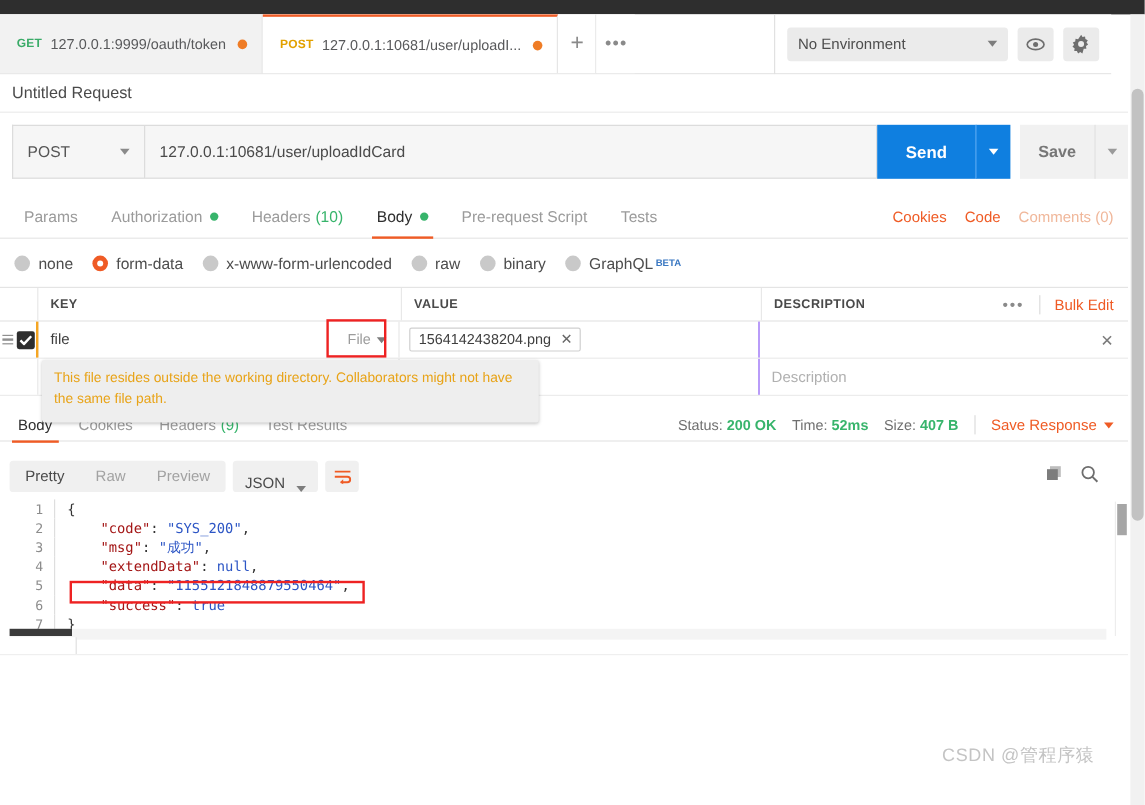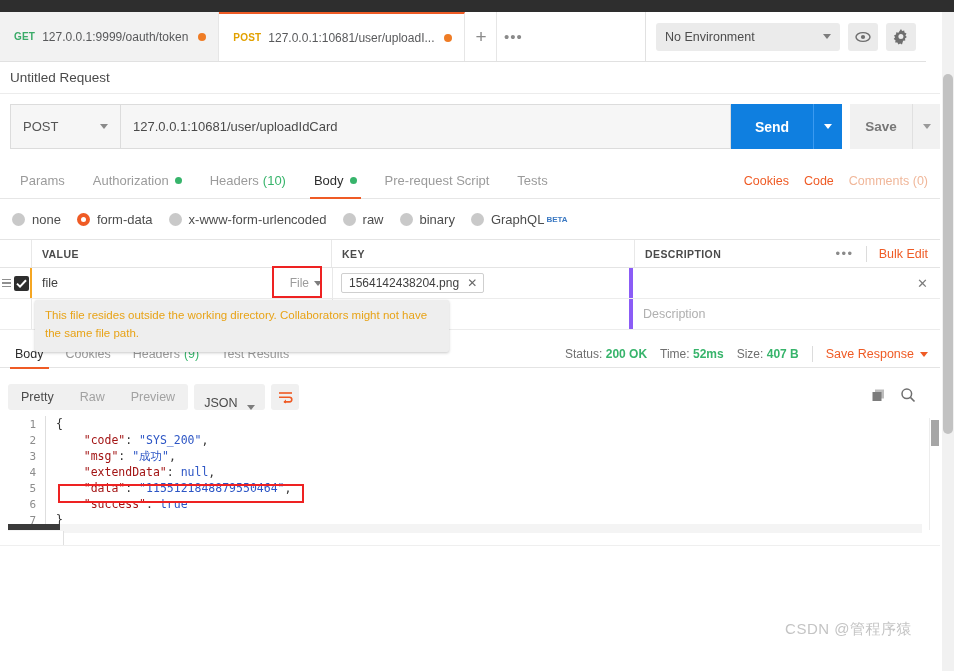--- a/index.html
+++ b/index.html
@@ -335,21 +335,21 @@
   .redbox {
     position: absolute;
     border: 2px solid #ee2222;
     pointer-events: none;
     z-index: 40;
   }
   .kvrow .valcell {
     width: 300px;
     display: flex; align-items: center;
     padding-left: 8px;
-    border-right: 4px solid #8b5cf6;
+    border-right: 1px solid #8b5cf6;
   }
   .filechip {
     border: 1px solid #cfcfcf;
     border-radius: 2px;
     background: #fff;
     height: 20px;
     display: flex; align-items: center;
     padding: 0 6px 0 7px;
     font-size: 12px; color: #3f3f3f;
     gap: 8px;
@@ -655,22 +655,22 @@
     <label class="radio-opt">
       <span class="radio"></span>
       <span>GraphQL</span>
       <span class="beta">BETA</span>
     </label>
   </div>
 
   <div class="kvtable">
     <div class="kvhead">
       <div class="cell c-gutter"></div>
+      <div class="cell c-key">KEY</div>
       <div class="cell c-val">VALUE</div>
-      <div class="cell c-key">KEY</div>
       <div class="cell c-desc">DESCRIPTION</div>
       <div class="tools">
         <span class="dots3">•••</span>
         <span class="vbar"></span>
         <span class="link-orange">Bulk Edit</span>
       </div>
     </div>
 
     <div class="kvrow">
       <div class="gutter">

